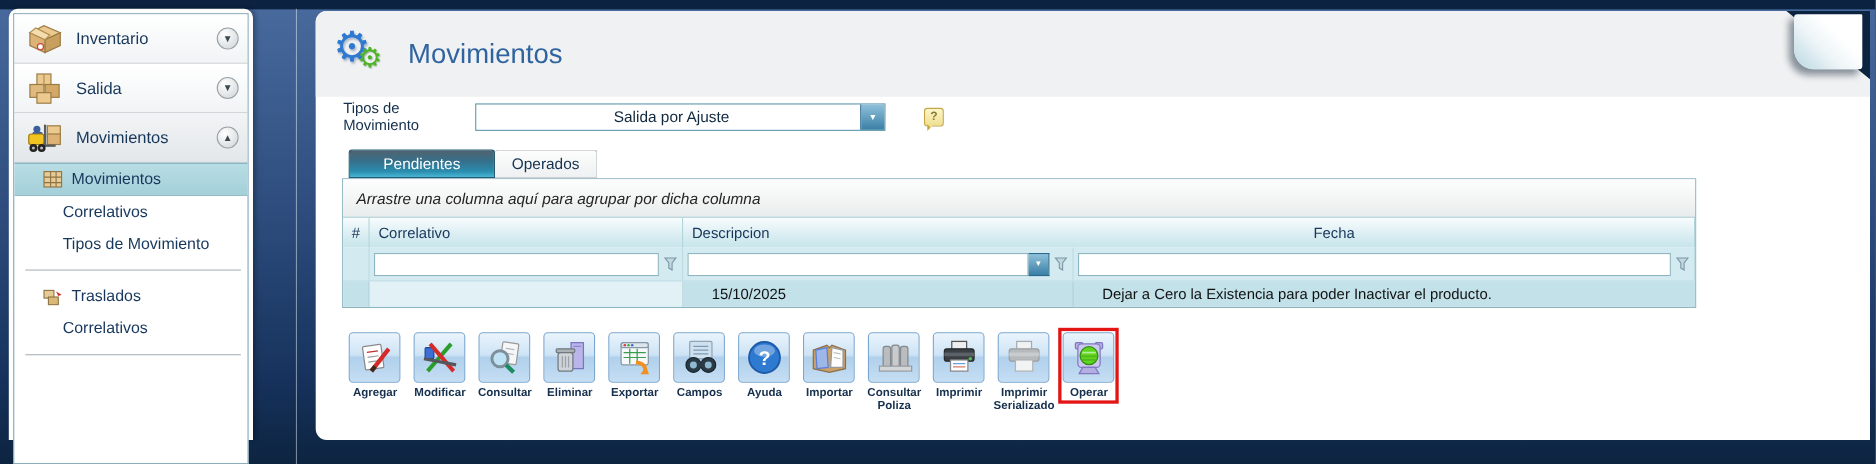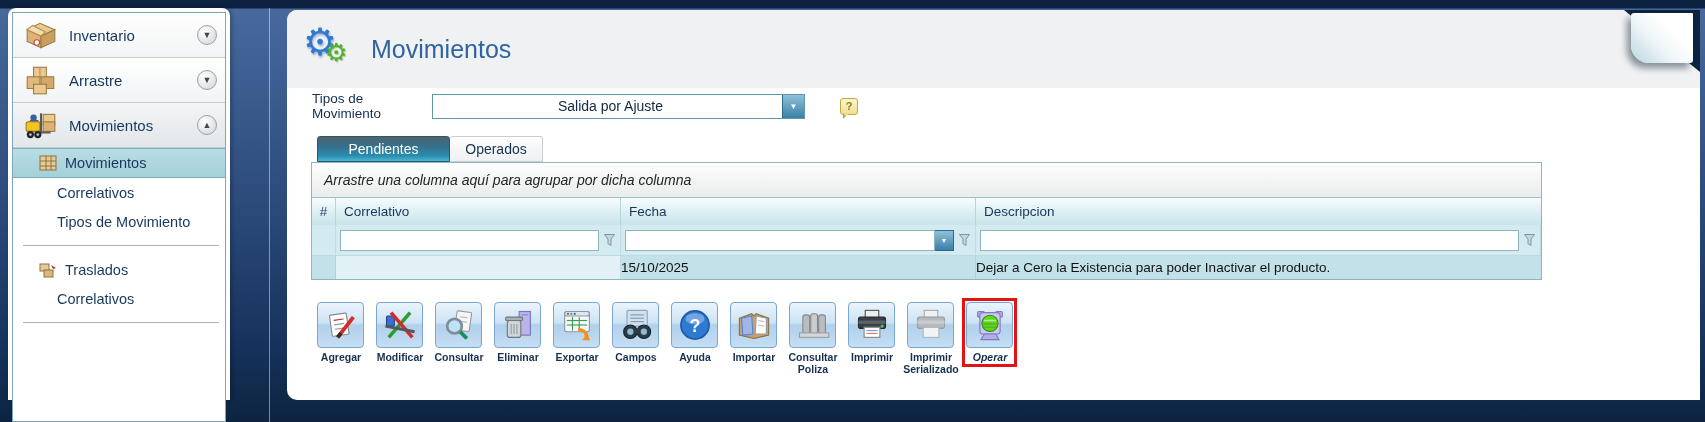--- a/index.html
+++ b/index.html
@@ -90,35 +90,35 @@
   .filter-row { display:flex; height:31px; background:#d2eaf0; border-bottom:1px solid #bcdce2; }
   .filter-cell { display:flex; align-items:center; padding:0 4px; border-right:1px solid #bcdce2; }
   .filter-cell.c-num { width:24px; padding:0; }
   .filter-input { flex:1; height:21px; border:1px solid #8fb6c0; background:#fff;
     font-size:13px; padding:0 4px; outline:none; min-width:0; }
   .filter-combo-btn { width:19px; height:21px; flex:none;
     background:linear-gradient(#8fc1d9,#3a7fa6); border:1px solid #2a6a8e; border-left:none;
     color:#fff; font-size:7px; display:flex; align-items:center; justify-content:center; }
   .funnel { width:13px; height:14px; margin-left:4px; flex:none; }
   .data-row { display:flex; height:23px; background:#c2e1e9; font-size:13.5px; color:#111; }
-  .data-cell { display:flex; align-items:center; padding-left:0;
+  .data-cell { display:flex; align-items:center; padding-left:26px;
     border-right:1px solid rgba(140,180,190,.35); overflow:hidden; white-space:nowrap; }
   .data-cell.c-num { width:24px; padding-left:0; }
   .data-cell.c-correlativo { background:#e2f1f5; }
   .data-cell.c-desc { border-right:none; }
 
   
   .toolbar { position:absolute; left:30px; top:292px; display:flex; gap:12px; align-items:flex-start; }
   .tb { width:47px; display:flex; flex-direction:column; align-items:center; cursor:pointer; }
   .tb-btn { width:47px; height:46px; border:1px solid #7aa6cf; border-radius:4px;
     background:linear-gradient(180deg,#eaf4fc 0%,#cde3f5 45%,#b0d0ec 50%,#c5def3 100%);
     display:flex; align-items:center; justify-content:center; }
   .tb-label { margin-top:3px; width:64px; margin-left:-8px; margin-right:-9px;
     font-size:10.5px; font-weight:bold; color:#16304d; text-align:center; line-height:1.15; }
-  .tb.highlight { outline:3px solid #e21414; outline-offset:1px;font-style:italic; }
+  .tb.highlight { outline:3px solid #e21414; outline-offset:1px; }
   svg { display:block; }
 </style>
 </head>
 <body>
 
 <div class="stage">
   <div class="gap-line"></div>
 
   <div class="sidebar">
     <div class="sb-inner">
@@ -136,21 +136,21 @@
       </div>
 
       <div class="sb-header">
         <svg class="sb-ico" viewBox="0 0 32 32">
           <rect x="9" y="4" width="12" height="10" fill="#ecc98f" stroke="#9a7b43"></rect>
           <rect x="3" y="13" width="12" height="11" fill="#e0b97c" stroke="#9a7b43"></rect>
           <rect x="16" y="13" width="12" height="11" fill="#d4a968" stroke="#9a7b43"></rect>
           <rect x="9" y="20" width="12" height="9" fill="#ecc98f" stroke="#9a7b43"></rect>
           <line x1="15" y1="4" x2="15" y2="14" stroke="#b08d50"></line>
         </svg>
-        <span class="sb-label">Arrastre</span>
+        <span class="sb-label">Salida</span>
         <span class="sb-arrow">▼</span>
       </div>
 
       <div class="sb-header open">
         <svg class="sb-ico" viewBox="0 0 32 32">
           <rect x="18" y="6" width="11" height="10" fill="#ecc98f" stroke="#9a7b43"></rect>
           <rect x="18" y="13" width="11" height="9" fill="#dcb275" stroke="#9a7b43"></rect>
           <circle cx="9" cy="9" r="3" fill="#3b5f9e"></circle>
           <rect x="5" y="11" width="9" height="5" rx="2" fill="#3b5f9e"></rect>
           <rect x="2" y="13" width="13" height="9" rx="2" fill="#f2c41f" stroke="#a07a10"></rect>
@@ -226,22 +226,22 @@
       <div class="tab active">Pendientes</div>
       <div class="tab inactive">Operados</div>
     </div>
 
     <div class="grid">
       <div class="group-row">Arrastre una columna aquí para agrupar por dicha columna</div>
 
       <div class="hdr-row">
         <div class="hdr-cell c-num">#</div>
         <div class="hdr-cell c-correlativo">Correlativo</div>
+        <div class="hdr-cell c-desc">Descripcion</div>
         <div class="hdr-cell c-fecha">Fecha</div>
-        <div class="hdr-cell c-desc">Descripcion</div>
       </div>
 
       <div class="filter-row">
         <div class="filter-cell c-num"></div>
         <div class="filter-cell c-correlativo">
           <input class="filter-input" style="">
           <svg class="funnel" viewBox="0 0 13 14">
             <path d="M1.5 1.5 h10 l-3.5 4.5 v6.5 l-3 -1.8 v-4.7 Z" fill="#c3d7e0" stroke="#7d98a6"></path>
           </svg>
         </div>

